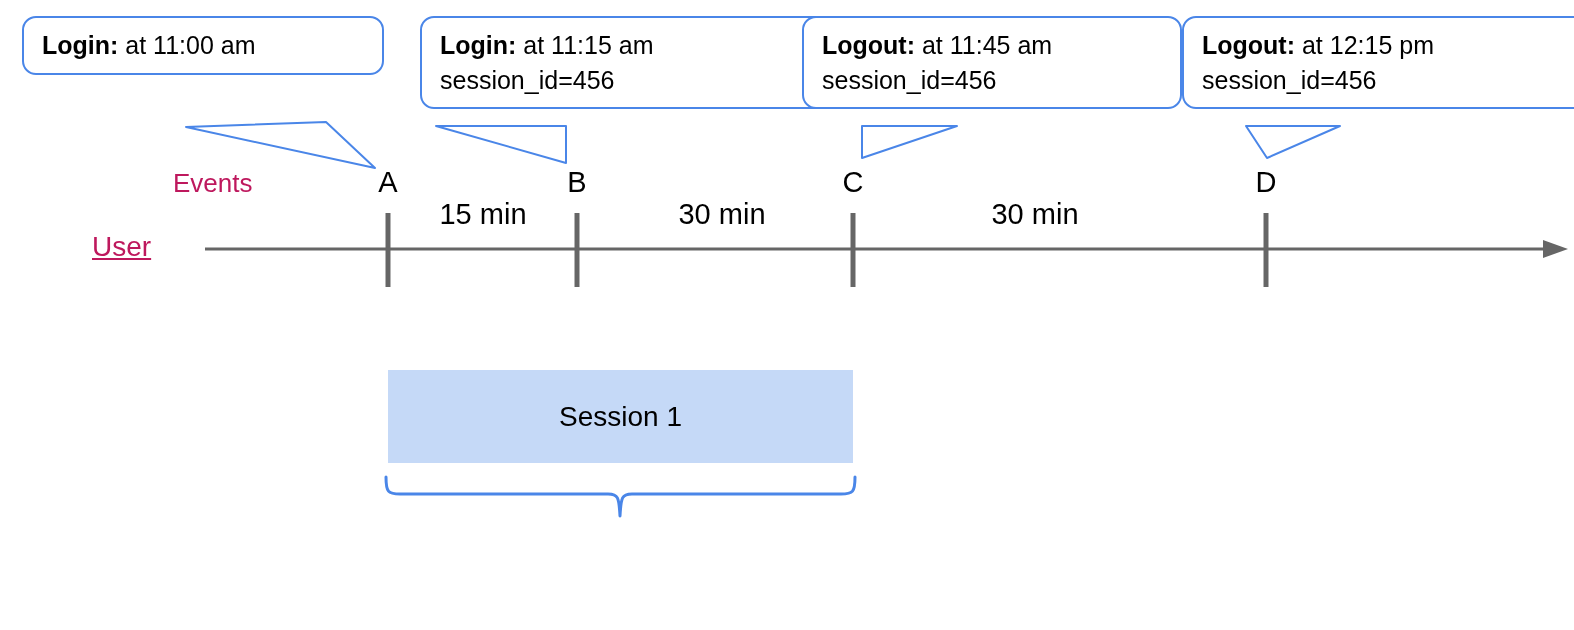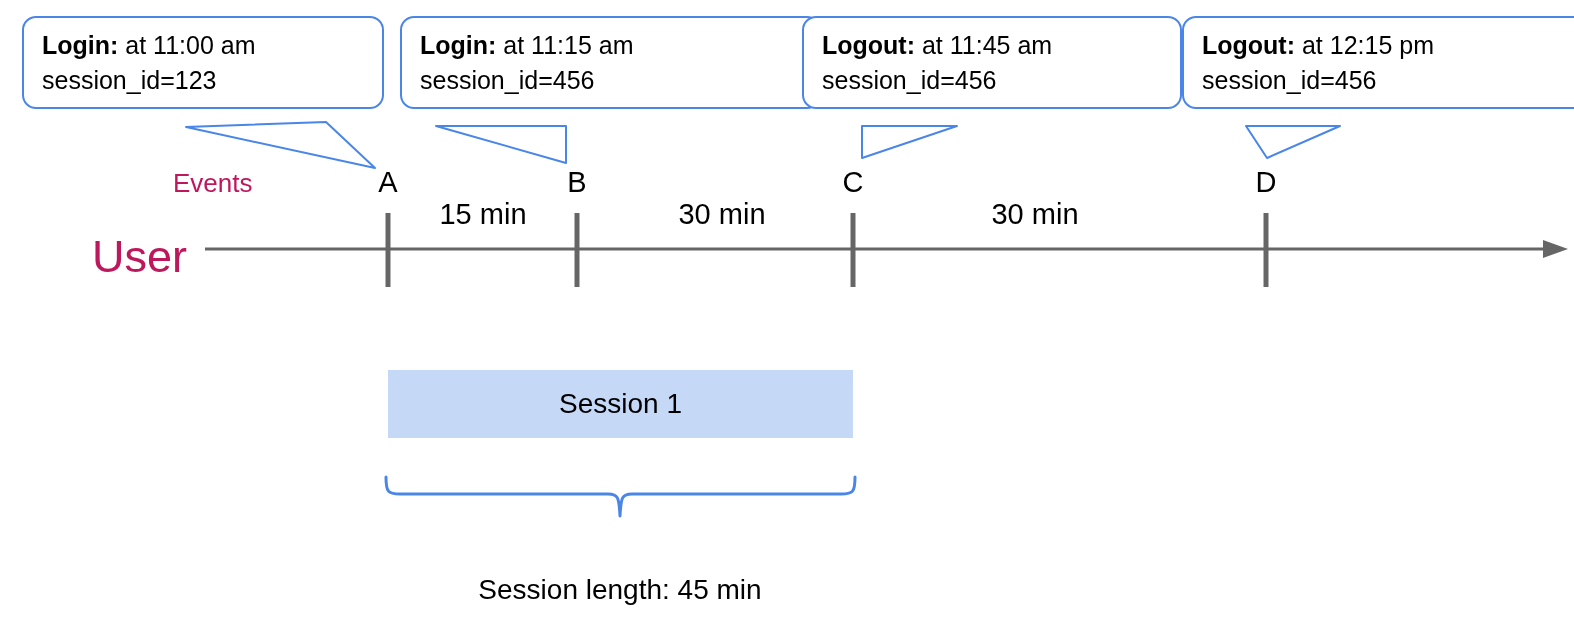--- a/index.html
+++ b/index.html
@@ -52,23 +52,24 @@
     position: absolute;
     color: #be185d;
     white-space: nowrap;
   }
   #events-label {
     font-size: 26px;
     left: 173px;
     top: 168px;
   }
   #user-label {
-    font-size: 45px;
+    font-size: 28px;
     left: 92px;
     top: 231px;
+    text-decoration: underline;
   }
   
   .tick-letter {
     position: absolute;
     font-size: 29px;
     color: #000000;
     transform: translateX(-50%);
     top: 166px;
   }
   
@@ -130,24 +131,23 @@
              L 608 494
              C 618 494, 619 497, 620 516
              C 621 497, 622 494, 632 494
              L 841 494
              C 853 494, 855 492, 855 477" fill="none" stroke="#4a86e8" stroke-width="3" stroke-linecap="round" stroke-linejoin="round"></path>
   </svg>
 
   <div class="callout" style="left:22px; top:16px; width:362px;">
     <span class="ev-label">Login: </span>
     <span>at 11:00 am</span>
-    <span class="ln2">session_id=123</span>
   </div>
 
-  <div class="callout" style="left:400px; top:16px; width:421px;">
+  <div class="callout" style="left:420px; top:16px; width:421px;">
     <span class="ev-label">Login: </span>
     <span>at 11:15 am</span>
     <span class="ln2">session_id=456</span>
   </div>
 
   <div class="callout" style="left:802px; top:16px; width:380px;">
     <span class="ev-label">Logout: </span>
     <span>at 11:45 am</span>
     <span class="ln2">session_id=456</span>
   </div>
@@ -163,19 +163,18 @@
 
   <div class="tick-letter" style="left:388px;">A</div>
   <div class="tick-letter" style="left:577px;">B</div>
   <div class="tick-letter" style="left:853px;">C</div>
   <div class="tick-letter" style="left:1266px;">D</div>
 
   <div class="interval-label" style="left:483px;">15 min</div>
   <div class="interval-label" style="left:722px;">30 min</div>
   <div class="interval-label" style="left:1035px;">30 min</div>
 
-  <div id="session-bar" style="left:388px; top:370px; width:465px; height:68px;">
+  <div id="session-bar" style="left:388px; top:370px; width:465px; height:93px;">
     <span>Session 1</span>
   </div>
 
-  <div id="session-length">Session length: 45 min</div>
 
 </div>
 
 </body></html>

